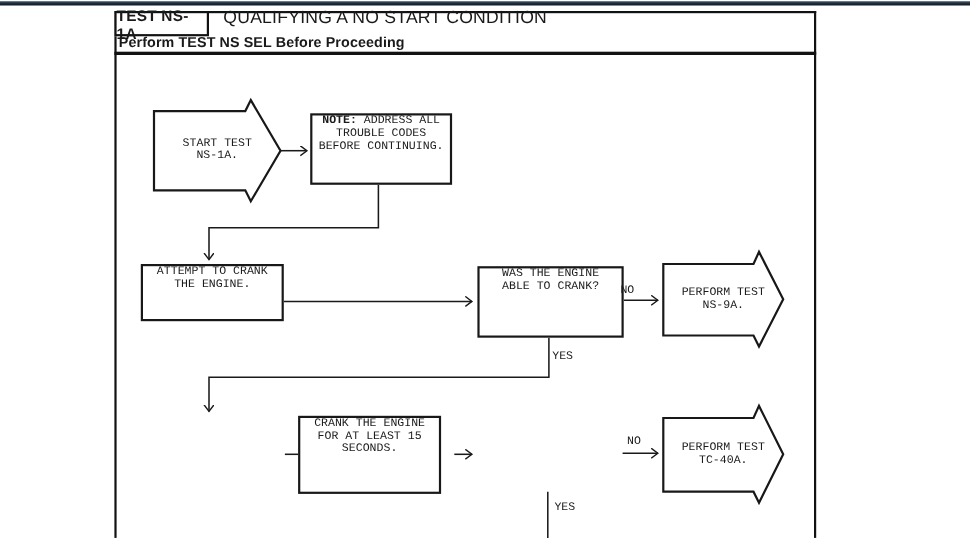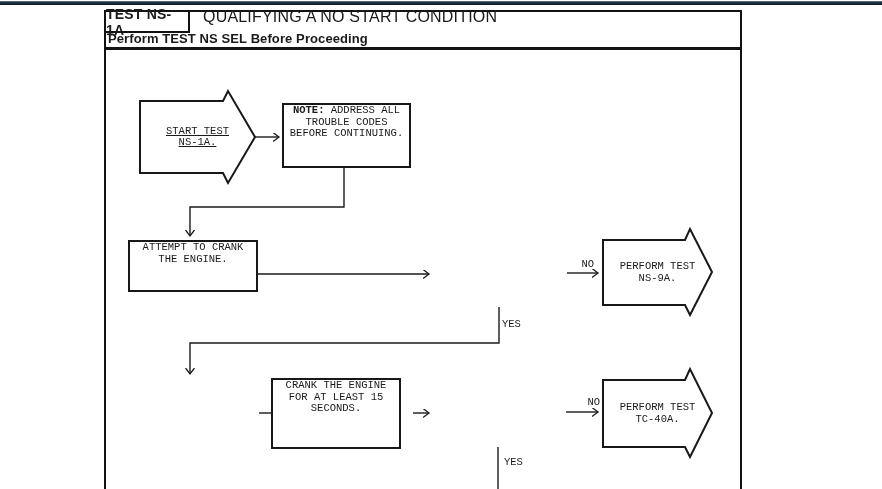--- a/index.html
+++ b/index.html
@@ -25,30 +25,30 @@
   .hdr-subtitle{position:absolute;left:108px;top:31px;font-weight:bold;font-size:13px;letter-spacing:.1px;}
   
   svg.flow{position:absolute;left:0;top:0;width:882px;height:489px;}
   .node{position:absolute;border:2px solid #181818;background:#fff;box-sizing:border-box;
     display:flex;justify-content:center;}
   .penta-label{position:absolute;display:flex;align-items:center;justify-content:center;background:transparent;}
   .mono{font-family:"Liberation Mono","DejaVu Sans Mono",monospace;font-size:10.5px;
     line-height:11.5px;text-align:center;white-space:pre-line;color:#1a1a1a;letter-spacing:0;}
   .flow-label{position:absolute;font-family:"Liberation Mono","DejaVu Sans Mono",monospace;
     font-size:10.5px;color:#1a1a1a;}
-  .lbl-center{width:30px;text-align:right;}
+  .lbl-center{width:30px;text-align:left;}
   .note-b{font-weight:bold;}
   
   .note-box   {left:282px;top:103px;width:129px;height:65px;}
   .attempt-box{left:128px;top:240px;width:130px;height:52px;}
   .was-box    {left:434px;top:242px;width:133px;height:65px;}
   .with-box   {left:128px;top:378px;width:131px;height:71px;}
   .crank-box  {left:271px;top:378px;width:130px;height:71px;}
   .does-box   {left:434px;top:380px;width:132px;height:67px;}
-  .start-label {left:140px;top:101px;width:115px;height:72px;text-decoration:underline;}
+  .start-label {left:140px;top:101px;width:115px;height:72px;}
   .ns9a-label  {left:603px;top:240px;width:109px;height:65px;}
   .tc40a-label {left:603px;top:380px;width:109px;height:67px;}
   .no1 {left:564px;top:258px;}
   .yes1{left:502px;top:318px;}
   .no2 {left:570px;top:396px;}
   .yes2{left:504px;top:456px;}
 </style>
 </head>
 <body>
 
@@ -104,20 +104,24 @@
 
   <div class="node note-box">
     <div class="mono"><b class="note-b">NOTE:</b><span> ADDRESS ALL
 TROUBLE CODES
 BEFORE CONTINUING.</span></div>
   </div>
   <div class="node attempt-box">
     <span class="mono">ATTEMPT TO CRANK
 THE ENGINE.</span>
   </div>
+  <div class="node was-box">
+    <span class="mono">WAS THE ENGINE
+ABLE TO CRANK?</span>
+  </div>
   <div class="node crank-box">
     <span class="mono">CRANK THE ENGINE
 FOR AT LEAST 15
 SECONDS.</span>
   </div>
 
   <div class="flow-label lbl-center no1">NO</div>
   <div class="flow-label yes1">YES</div>
   <div class="flow-label lbl-center no2">NO</div>
   <div class="flow-label yes2">YES</div>

